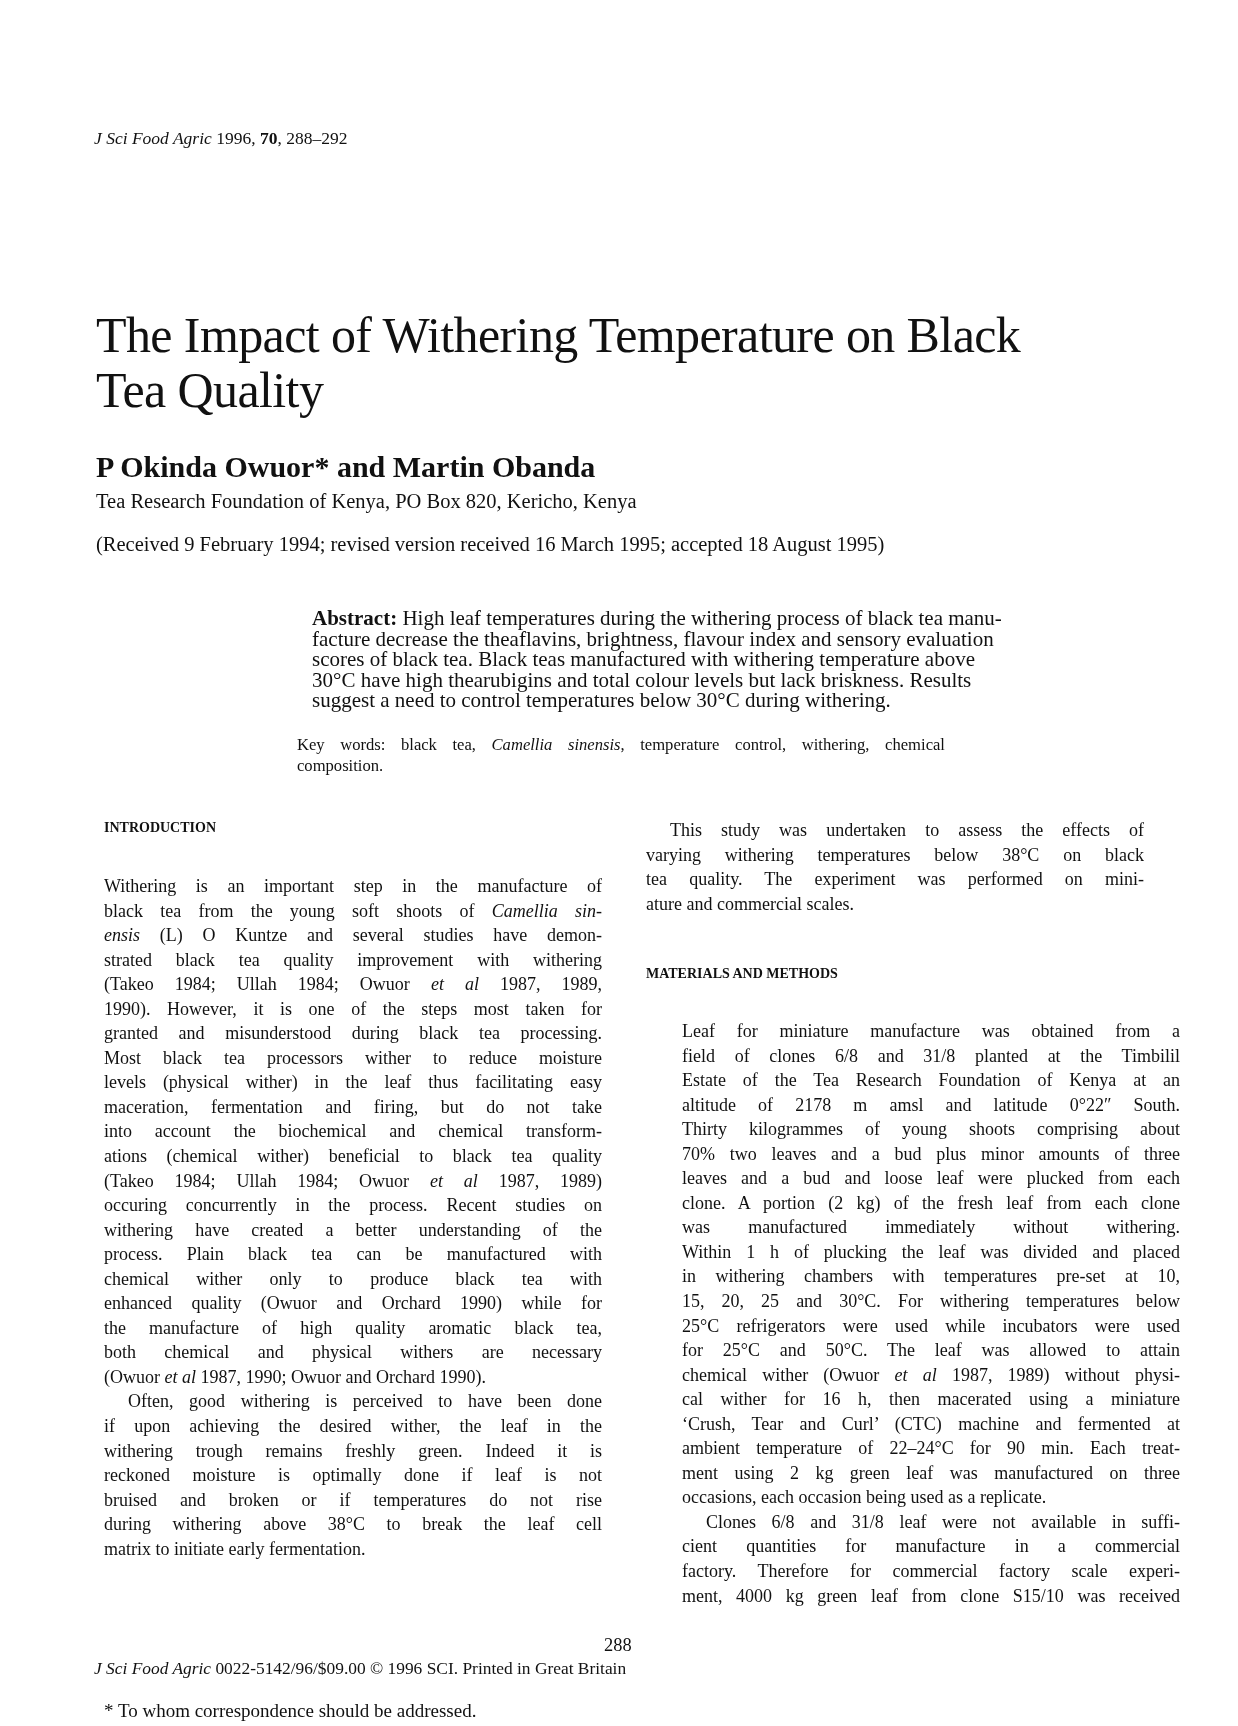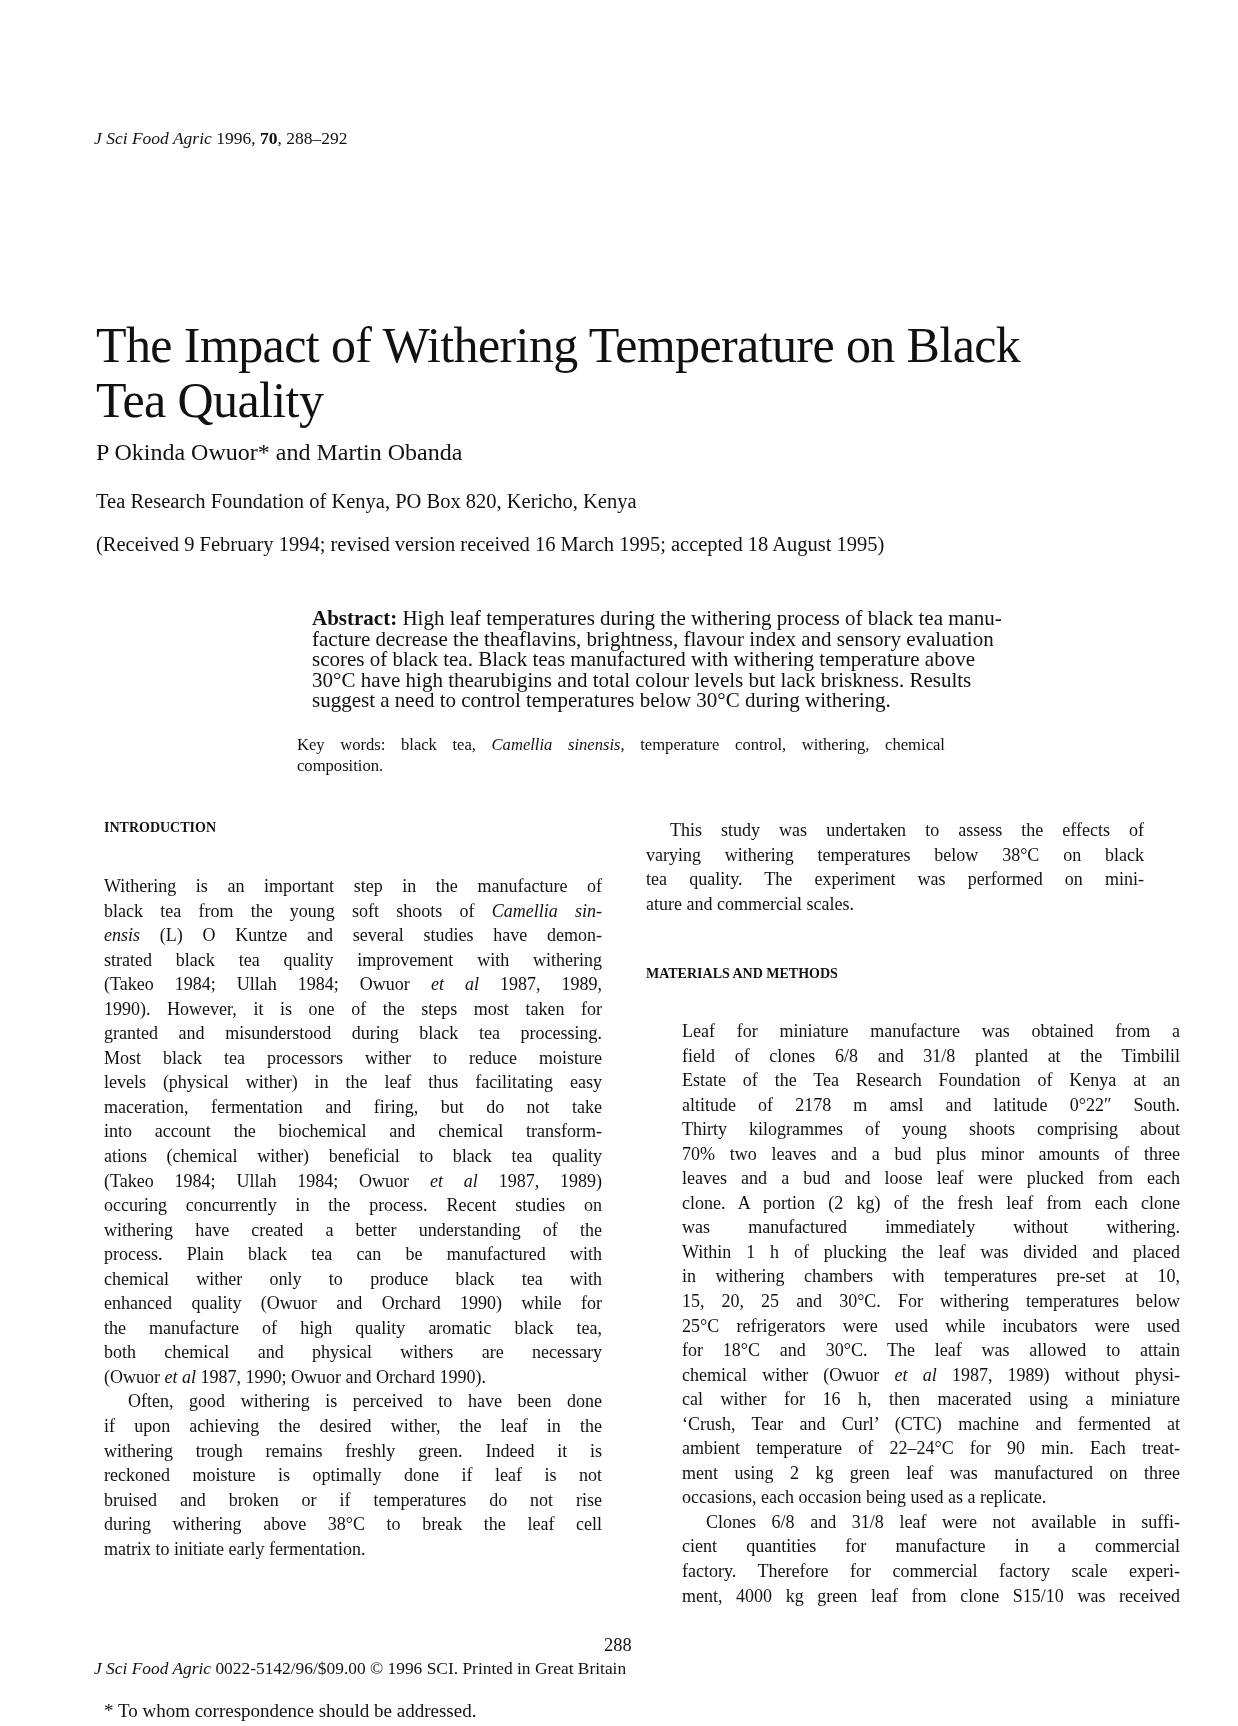--- a/index.html
+++ b/index.html
@@ -4,22 +4,22 @@
 <style>
   html, body { margin: 0; padding: 0; background: #ffffff; }
   body {
     width: 1238px; height: 1726px; position: relative; overflow: hidden;
     font-family: "Liberation Serif", "DejaVu Serif", serif; color: #111;
   }
   .abs { position: absolute; }
   .running-head { left: 94px; top: 128px; font-size: 17.5px; }
   .running-head i { font-style: italic; }
   .running-head b { font-weight: bold; }
-  .title { left: 96px; top: 318px; font-size: 50px; line-height: 55px; letter-spacing: -0.6px; width: 1000px; }
-  .authors { left: 96px; top: 439px; font-size: 24px; }
+  .title { left: 96px; top: 308px; font-size: 50px; line-height: 55px; letter-spacing: -0.6px; width: 1000px; }
+  .authors { left: 96px; top: 450px; font-size: 30px; font-weight: bold; }
   .affil { left: 96px; top: 490px; font-size: 20.5px; }
   .received { left: 96px; top: 533px; font-size: 20.5px; }
 
   .abstract { left: 312px; top: 608px; width: 648px; font-size: 21px; line-height: 20.6px; }
   .line { display: block; white-space: nowrap; text-align: justify; text-align-last: justify; }
   .line.last { text-align-last: left; }
   .abstract b { font-weight: bold; }
   .keywords { left: 297px; top: 735px; width: 648px; font-size: 16.6px; line-height: 20.6px; }
 
   .col { width: 498px; font-size: 18px; line-height: 24.55px; }
@@ -115,21 +115,21 @@
     <span class="line"><span>altitude of 2178 m amsl and latitude 0°22″ South.</span></span>
     <span class="line"><span>Thirty kilogrammes of young shoots comprising about</span></span>
     <span class="line"><span>70% two leaves and a bud plus minor amounts of three</span></span>
     <span class="line"><span>leaves and a bud and loose leaf were plucked from each</span></span>
     <span class="line"><span>clone. A portion (2 kg) of the fresh leaf from each clone</span></span>
     <span class="line"><span>was manufactured immediately without withering.</span></span>
     <span class="line"><span>Within 1 h of plucking the leaf was divided and placed</span></span>
     <span class="line"><span>in withering chambers with temperatures pre-set at 10,</span></span>
     <span class="line"><span>15, 20, 25 and 30°C. For withering temperatures below</span></span>
     <span class="line"><span>25°C refrigerators were used while incubators were used</span></span>
-    <span class="line"><span>for 18°C and 30°C. The leaf was allowed to attain</span></span>
+    <span class="line"><span>for 25°C and 50°C. The leaf was allowed to attain</span></span>
     <span class="line"><span>chemical wither (Owuor </span><i>et al</i><span> 1987, 1989) without physi-</span></span>
     <span class="line"><span>cal wither for 16 h, then macerated using a miniature</span></span>
     <span class="line"><span>‘Crush, Tear and Curl’ (CTC) machine and fermented at</span></span>
     <span class="line"><span>ambient temperature of 22–24°C for 90 min. Each treat-</span></span>
     <span class="line"><span>ment using 2 kg green leaf was manufactured on three</span></span>
     <span class="line last"><span>occasions, each occasion being used as a replicate.</span></span>
     <span class="line indent"><span>Clones 6/8 and 31/8 leaf were not available in suffi-</span></span>
     <span class="line"><span>cient quantities for manufacture in a commercial</span></span>
     <span class="line"><span>factory. Therefore for commercial factory scale experi-</span></span>
     <span class="line"><span>ment, 4000 kg green leaf from clone S15/10 was received</span></span>

